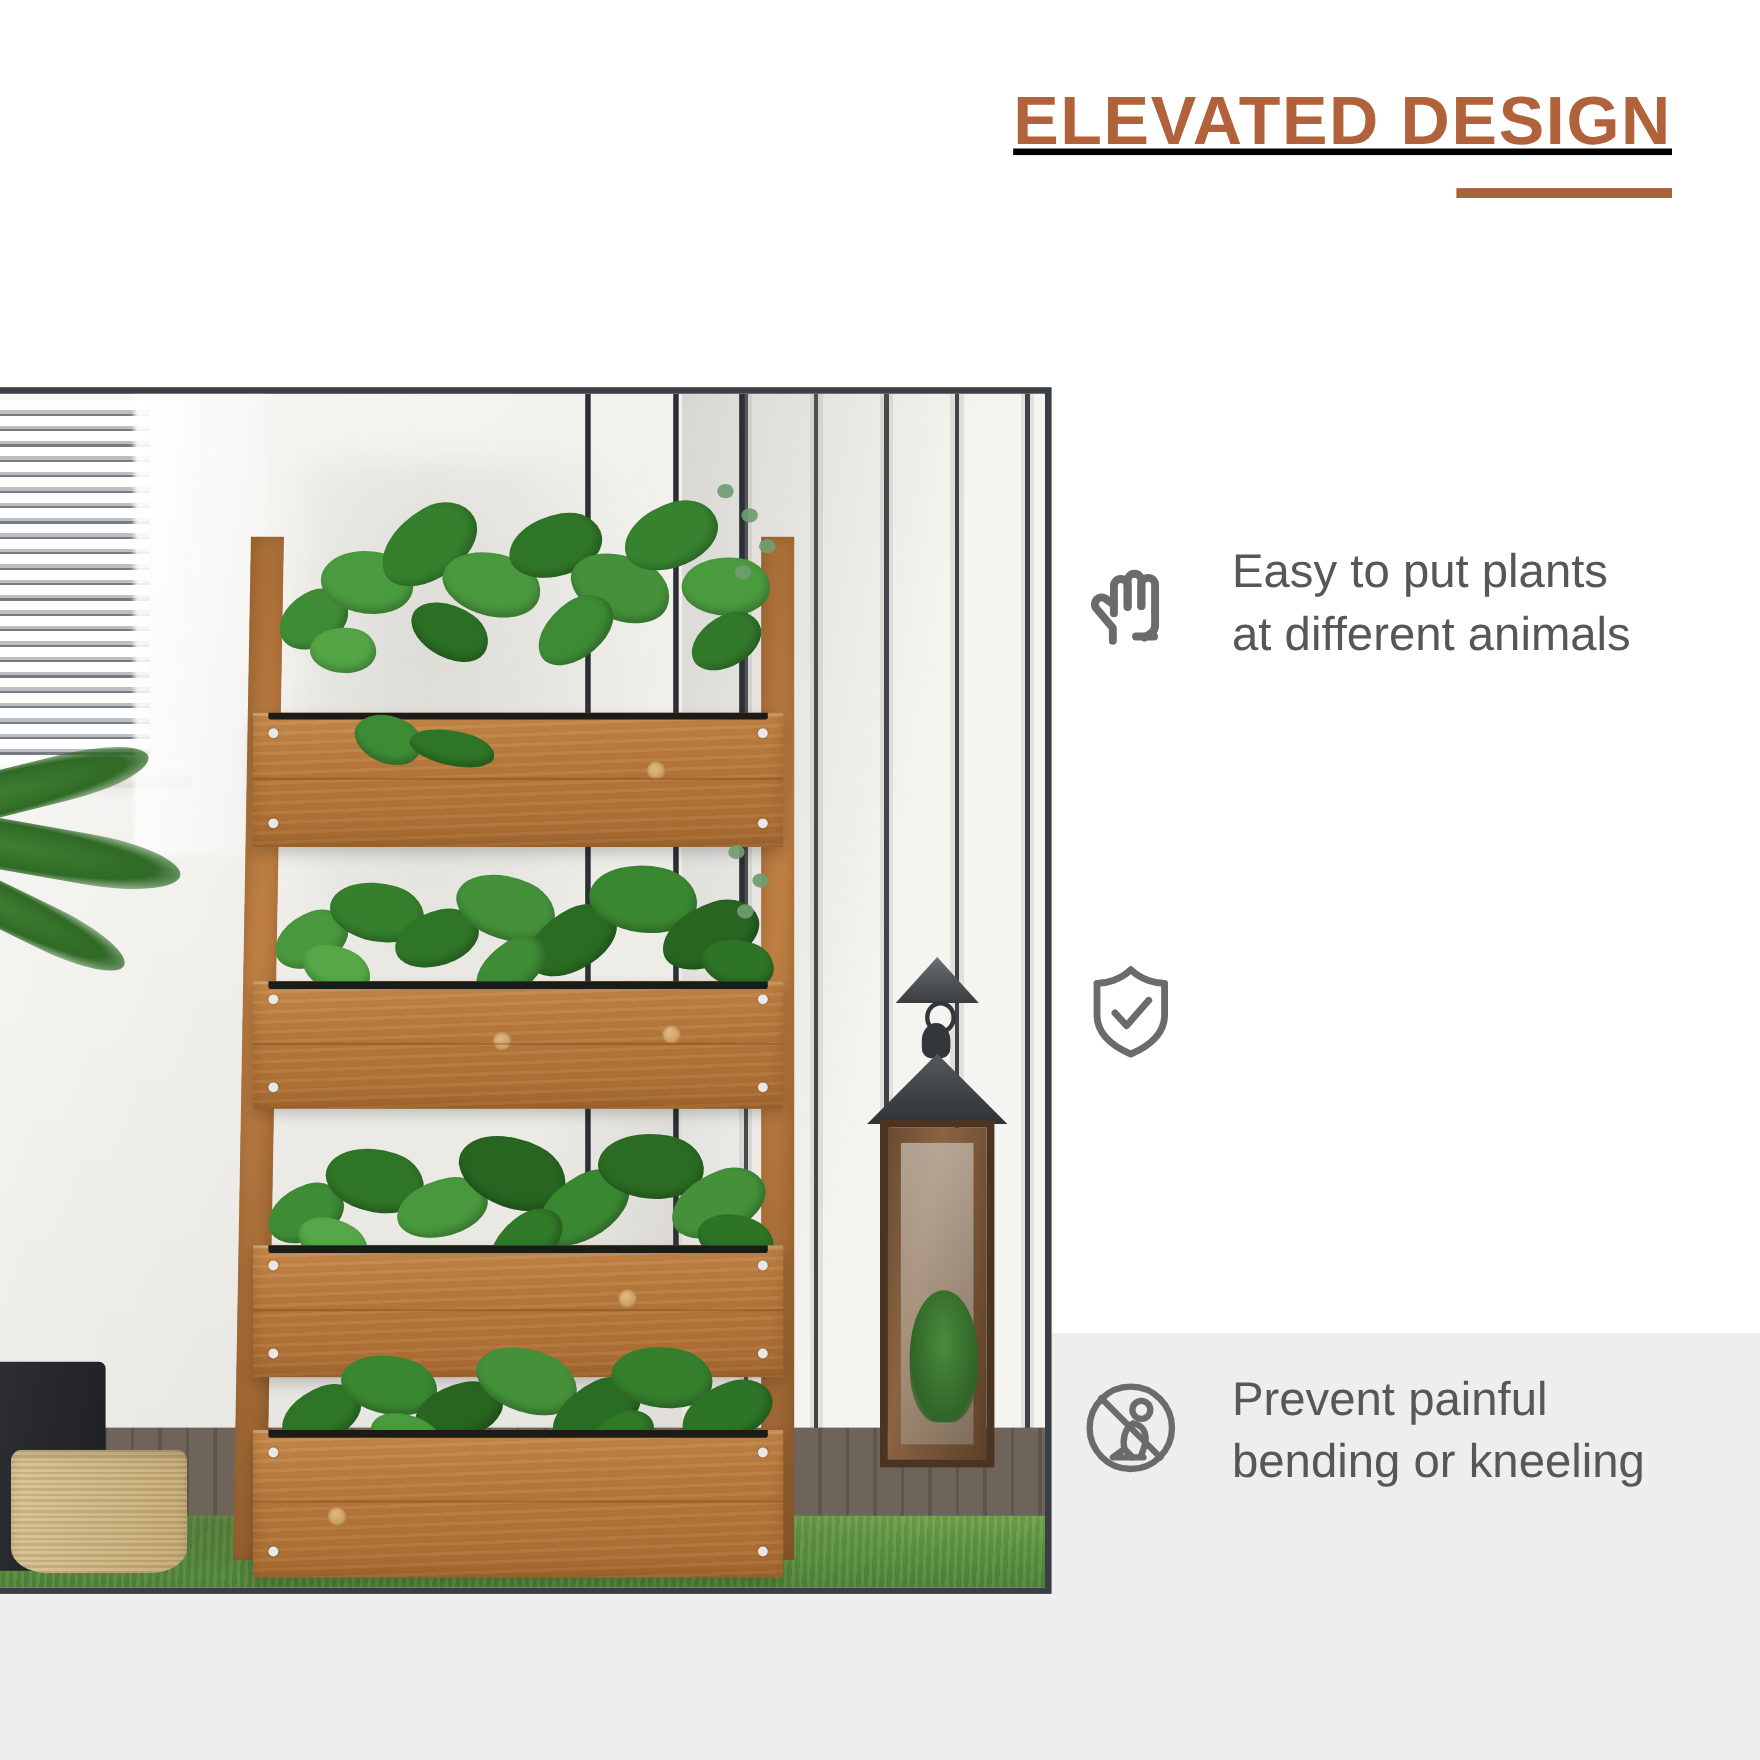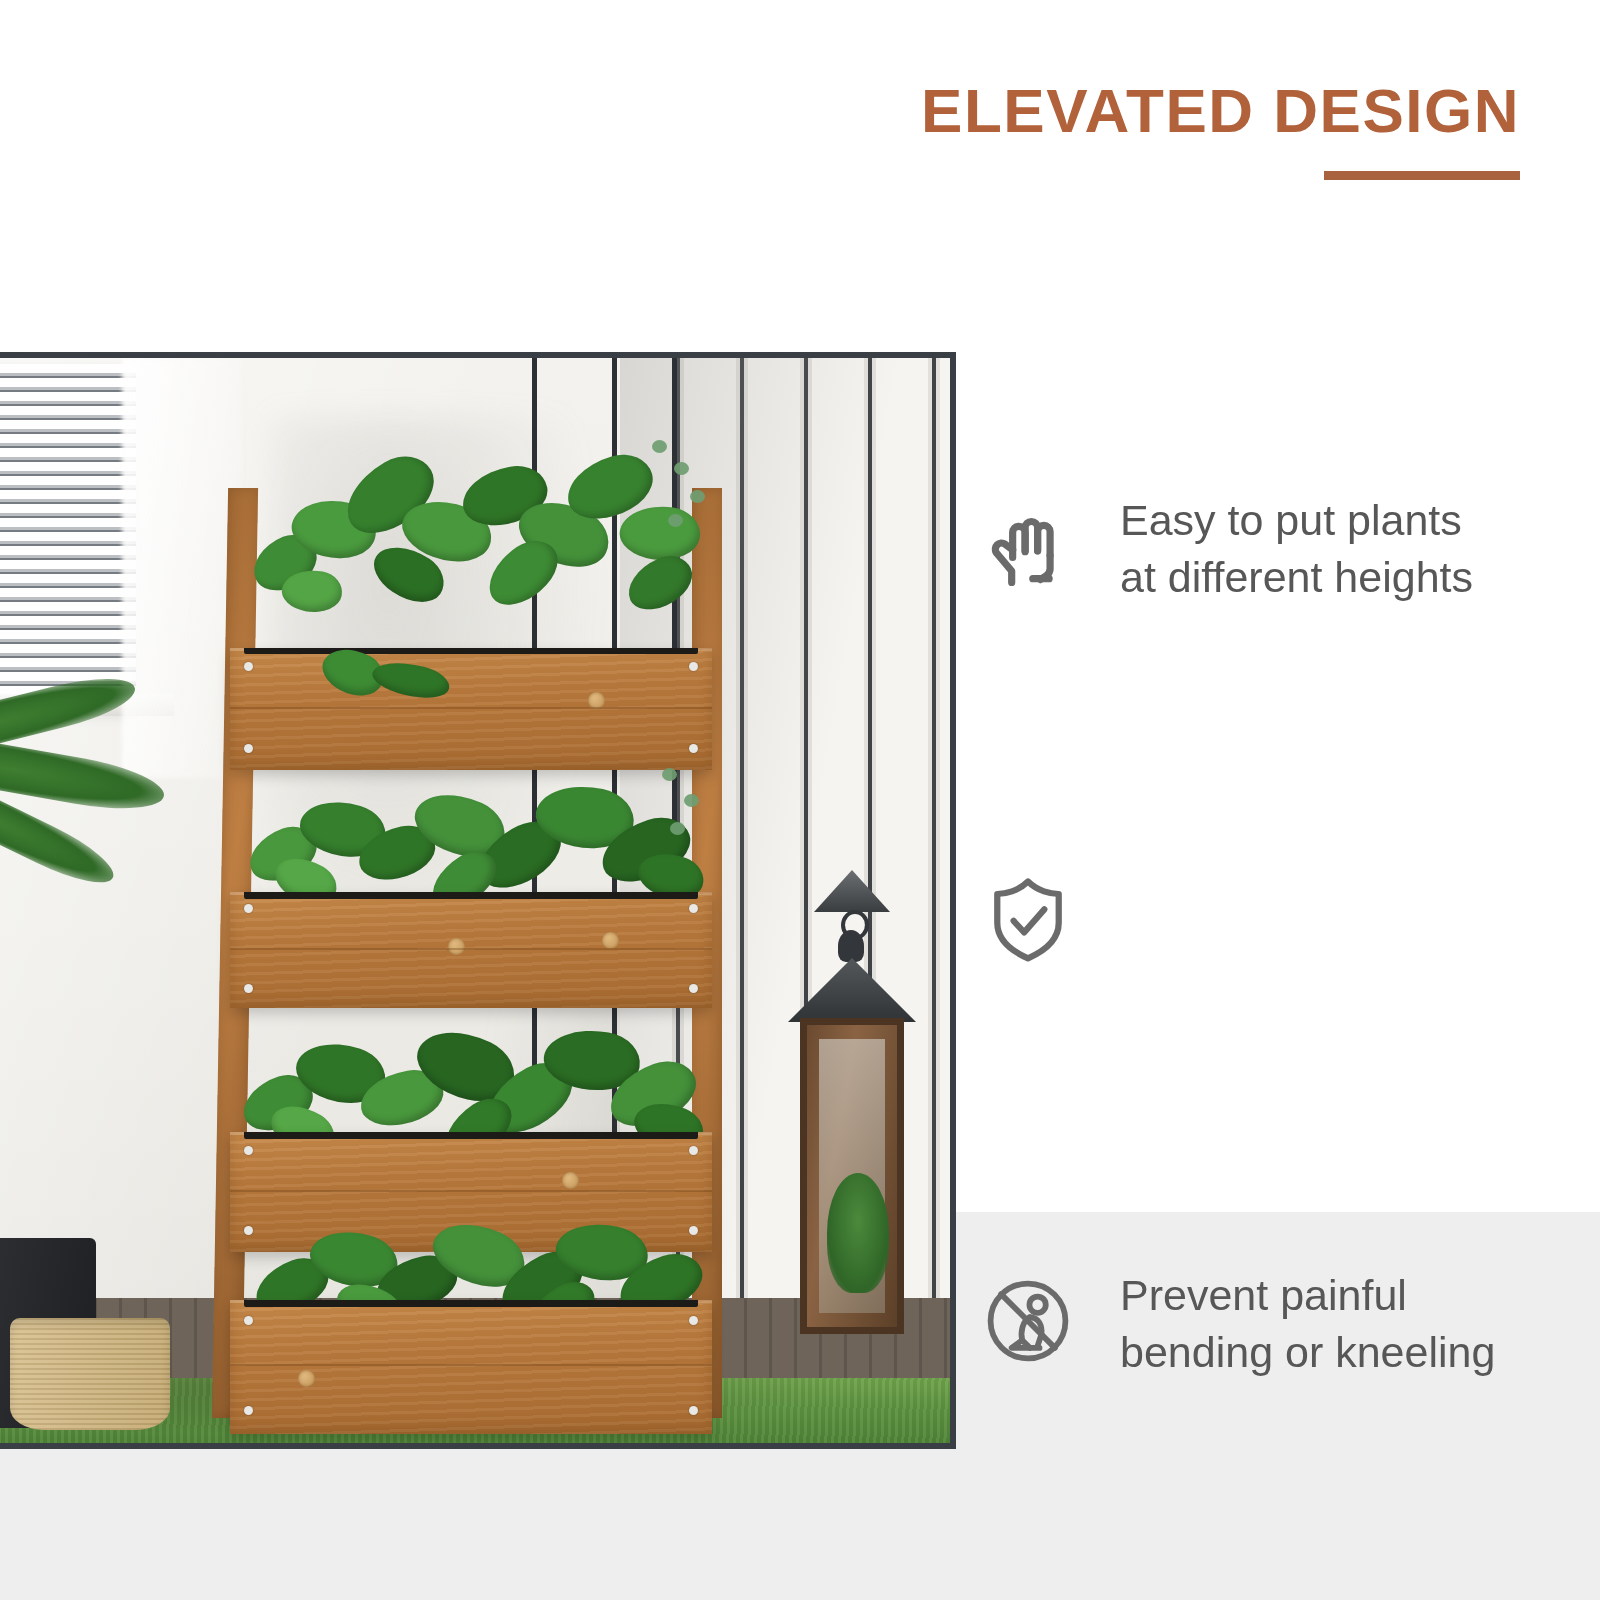--- a/index.html
+++ b/index.html
@@ -25,20 +25,21 @@
     background: #eeeeee;
   }
 
   
   #headline-block {
     position: absolute;
     left: 880px;
     top: 78px;
     width: 640px;
     text-align: right;
+    text-decoration: underline;
   }
   #headline-title {
     font-family: "Liberation Sans", sans-serif;
     font-weight: bold;
     font-size: 62px;
     letter-spacing: 1.5px;
     color: #b2623a;
     line-height: 1.05;
     white-space: nowrap;
     text-align: right;
@@ -376,21 +377,21 @@
   .feature-text {
     font-family: "Liberation Sans", sans-serif;
     font-size: 43px;
     line-height: 1.32;
     color: #575757;
     white-space: pre-line;
     padding-top: 2px;
   }
   #feature-0 { left: 972px; top: 490px;  }
   #feature-1 { left: 972px; top: 862px;  }
-  #feature-2 { left: 972px; top: 1242px; margin-top: 23px; }
+  #feature-2 { left: 972px; top: 1242px; }
 </style>
 </head>
 <body>
 
 <div id="gray-band"></div>
 
 <div id="headline-block">
   <div id="headline-title">ELEVATED DESIGN</div>
   <div id="headline-rule"></div>
 </div>
@@ -558,21 +559,21 @@
     <svg viewBox="0 0 100 100" width="96" height="96" fill="none" stroke="#6b6b6b" stroke-width="7.5" stroke-linecap="round" stroke-linejoin="round">
       <path d="M34 62 L34 36 a6.5 6.5 0 0 1 13 0 L47 56"></path>
       <path d="M47 55 L47 31 a6.5 6.5 0 0 1 13 0 L60 55"></path>
       <path d="M60 55 L60 35 a6.5 6.5 0 0 1 13 0 L73 60"></path>
       <path d="M34 54 L26 48 a6.5 6.5 0 0 0 -9 9 L33 76 L33 88"></path>
       <path d="M73 60 L73 74 a9 9 0 0 1 -4 7 L63 85"></path>
       <path d="M55 84 L72 84"></path>
     </svg>
   </div>
   <div class="feature-text">Easy to put plants
-at different heights</div>
+at different animals</div>
 </div>
 
 <div class="feature" id="feature-1">
   <div class="feature-icon">
     <svg viewBox="0 0 100 100" width="96" height="96" fill="none" stroke="#6b6b6b" stroke-width="6.5" stroke-linecap="round" stroke-linejoin="round">
       <path d="M50 12 C40 22 26 25 18 25 L18 55 C18 74 34 85 50 92 C66 85 82 74 82 55 L82 25 C74 25 60 22 50 12 Z"></path>
       <path d="M35 53 L46 65 L67 41"></path>
     </svg>
   </div>
 </div>

